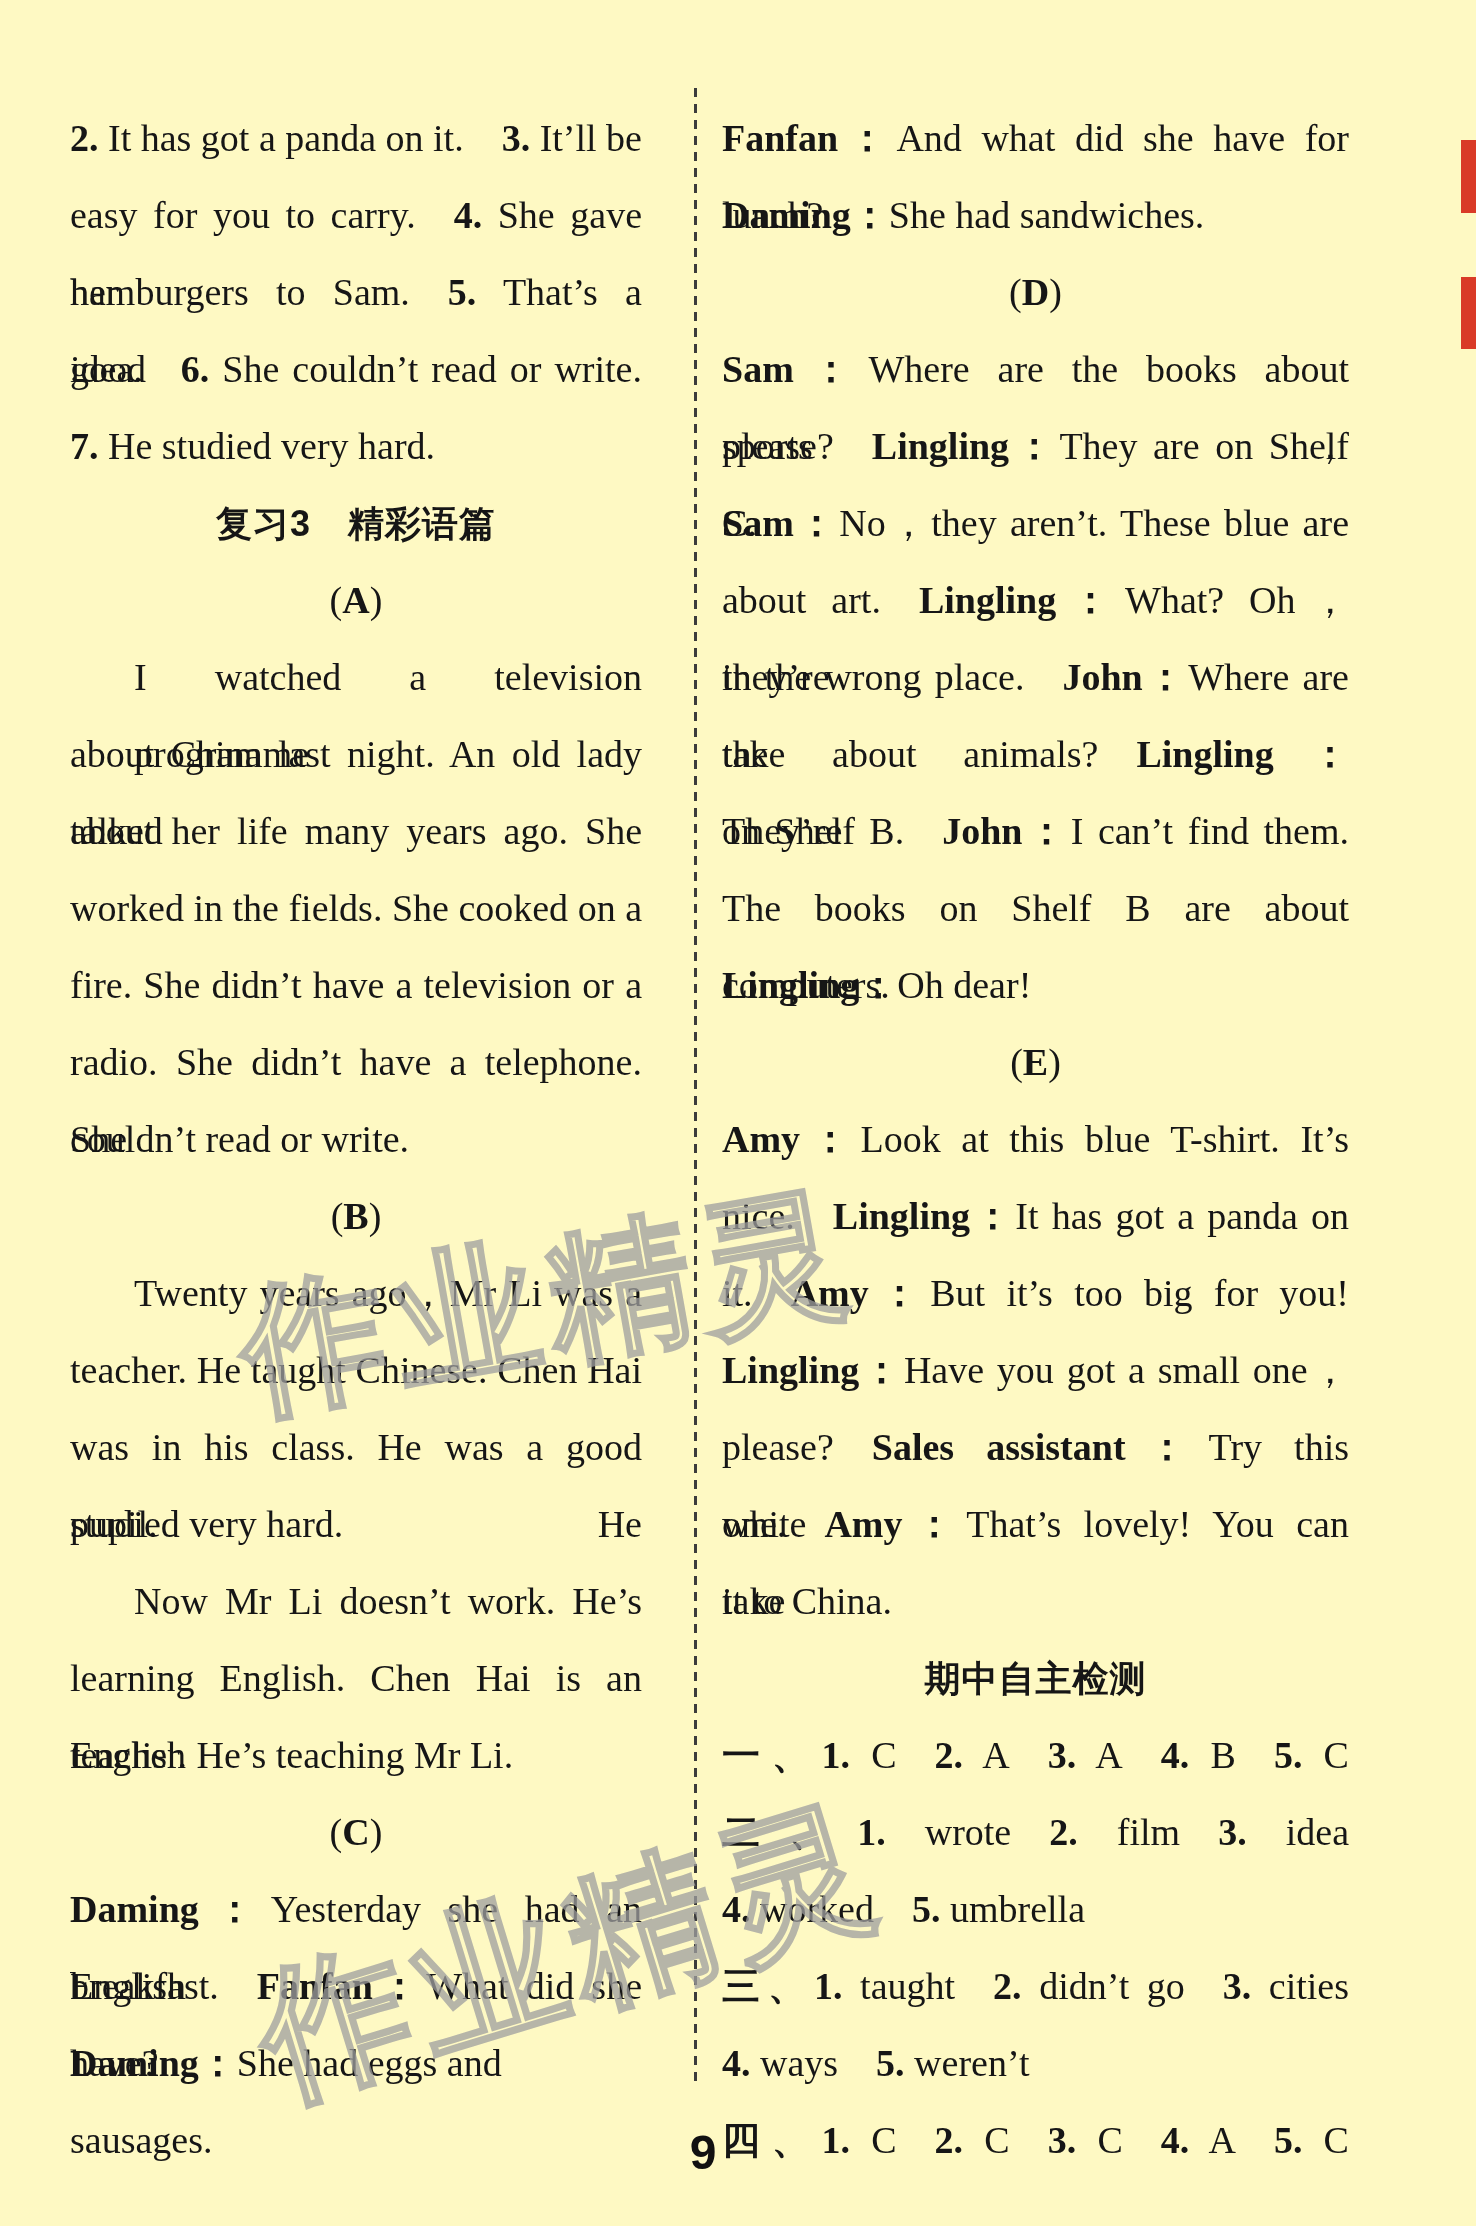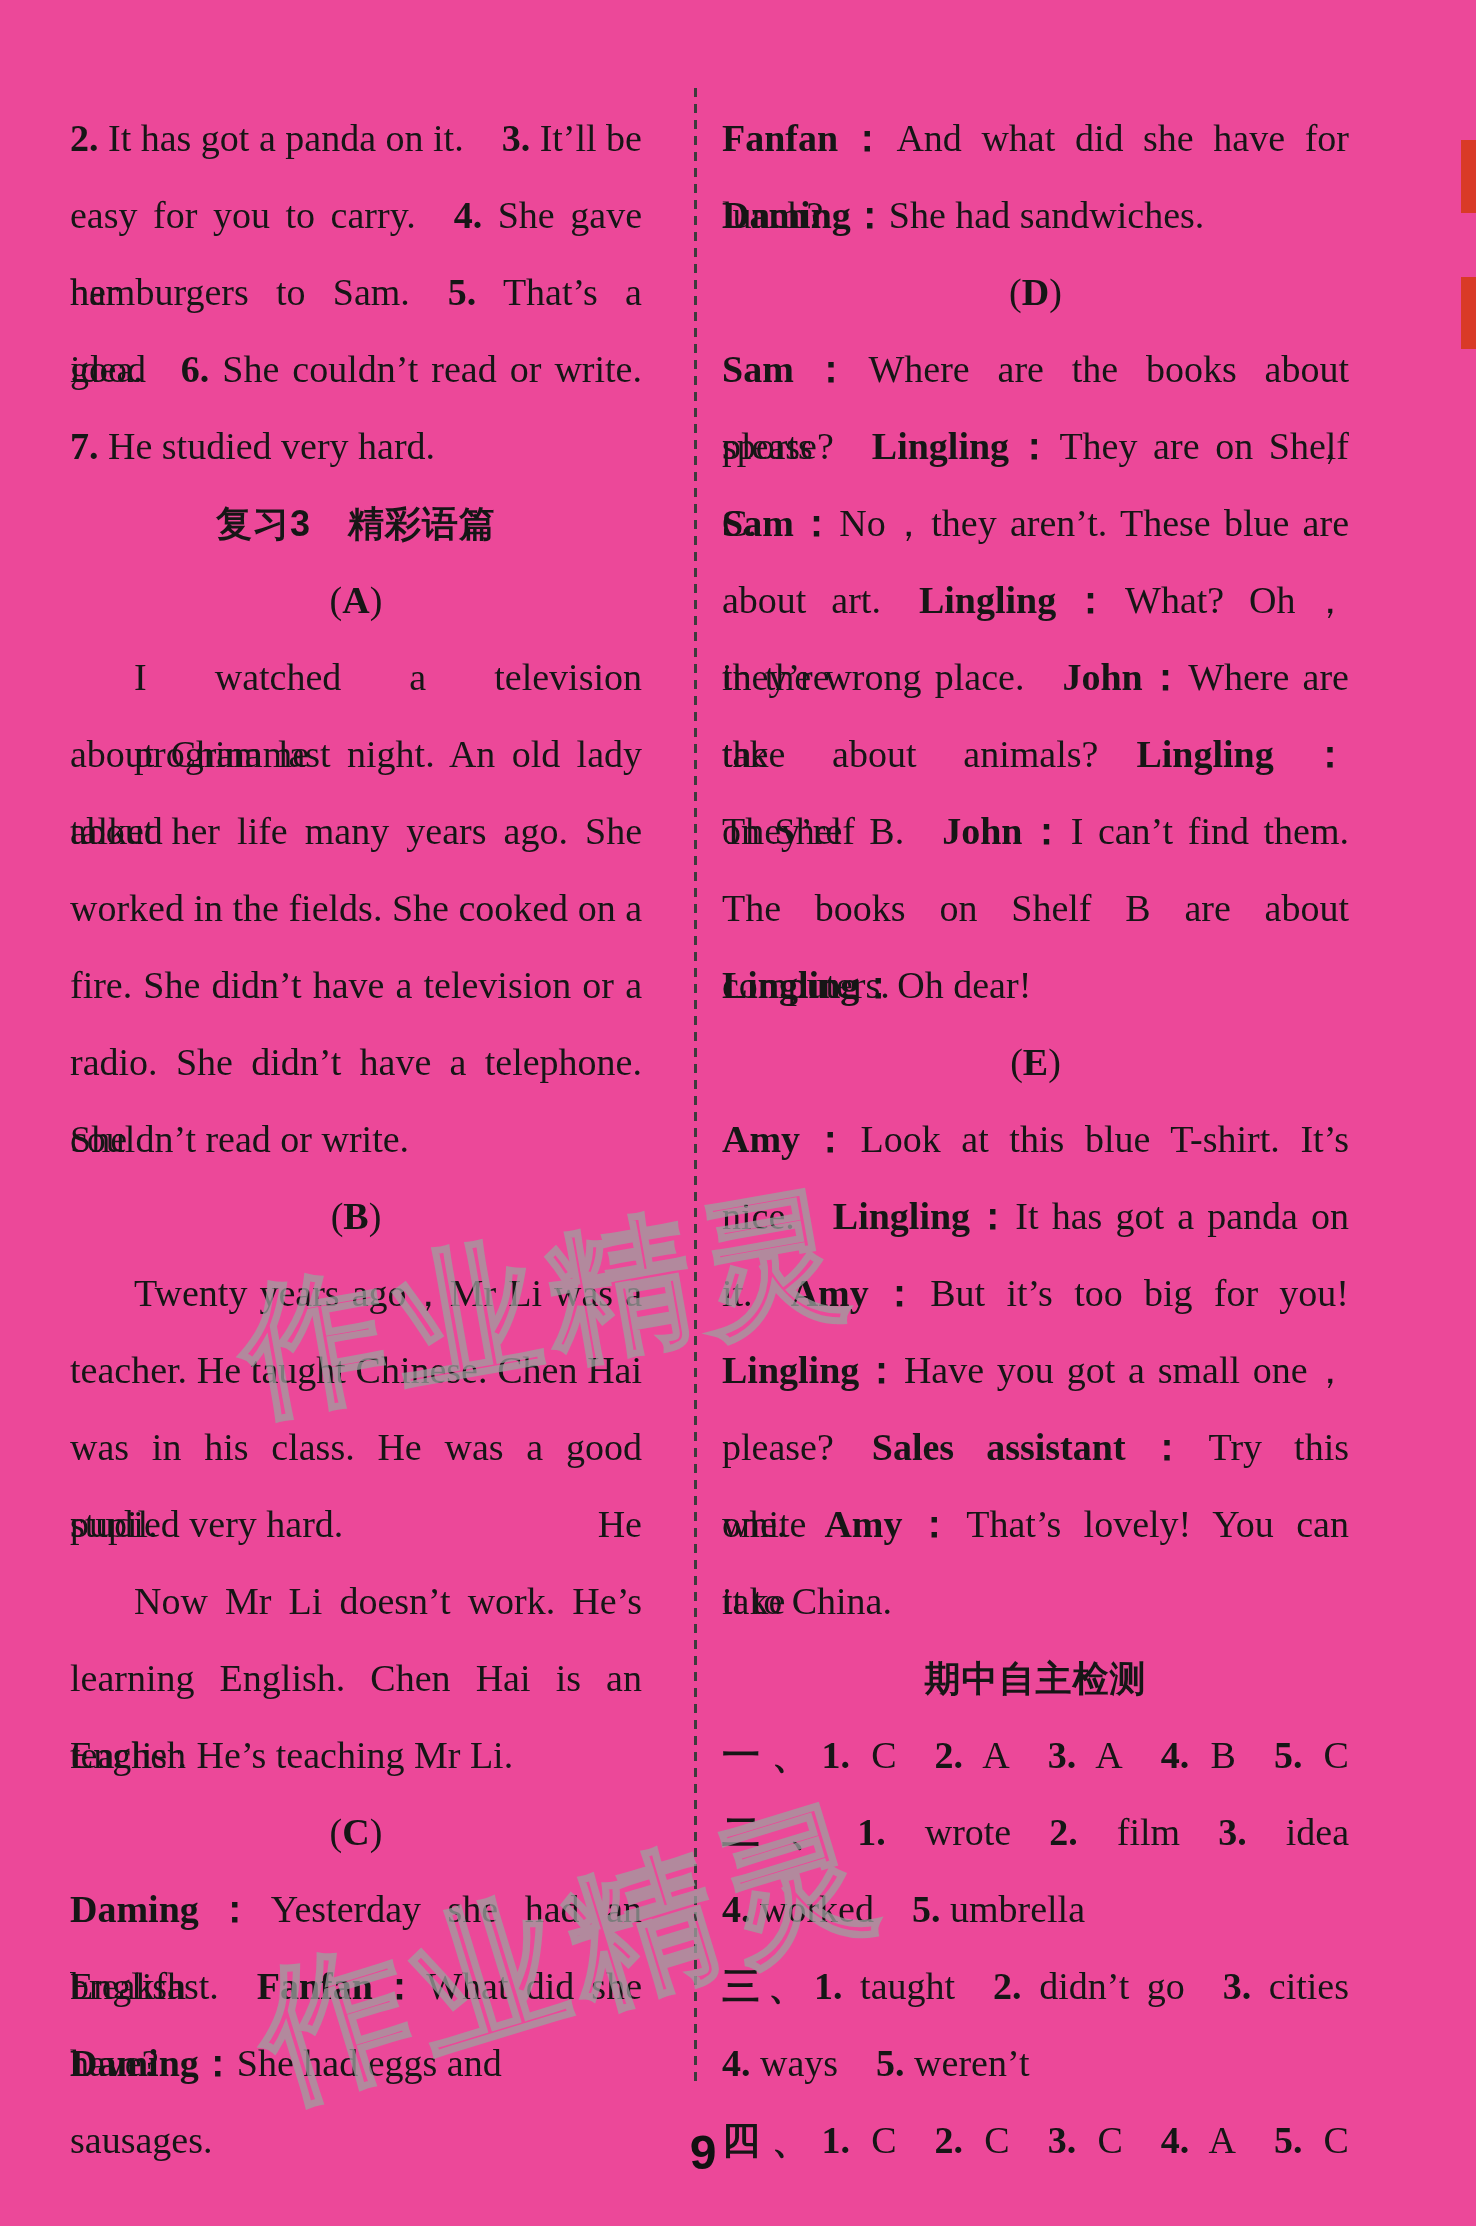--- a/index.html
+++ b/index.html
@@ -1,19 +1,19 @@
 <!DOCTYPE html>
 <html><head>
 <meta charset="utf-8">
 <style>
   html,body{margin:0;padding:0;background:#ffffff;}
   .page{
     position:relative;
     width:1476px;height:2226px;
-    background:#ec4899;
+    background:#fef9c3;
     font-family:"Liberation Serif", serif;
     color:#161616;
     overflow:hidden;
   }
   .col{position:absolute;top:100px;}
   .col-left{left:70px;width:572px;}
   .col-right{left:722px;width:627px;}
   .line{height:77px;line-height:77px;font-size:38px;white-space:normal;}
   .line b{font-weight:700;}
   .j{text-align:justify;text-align-last:justify;}

